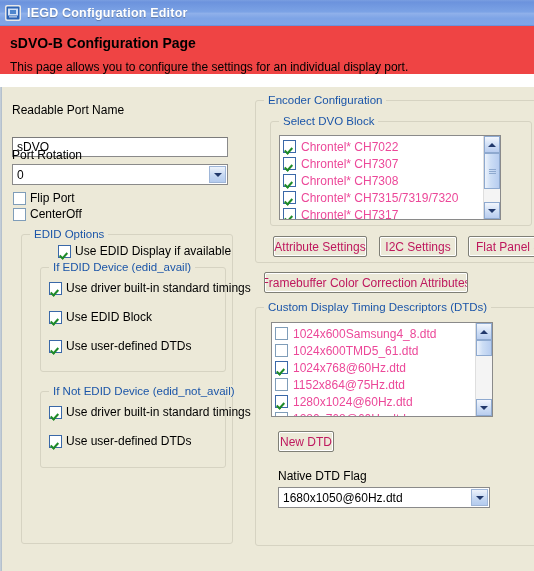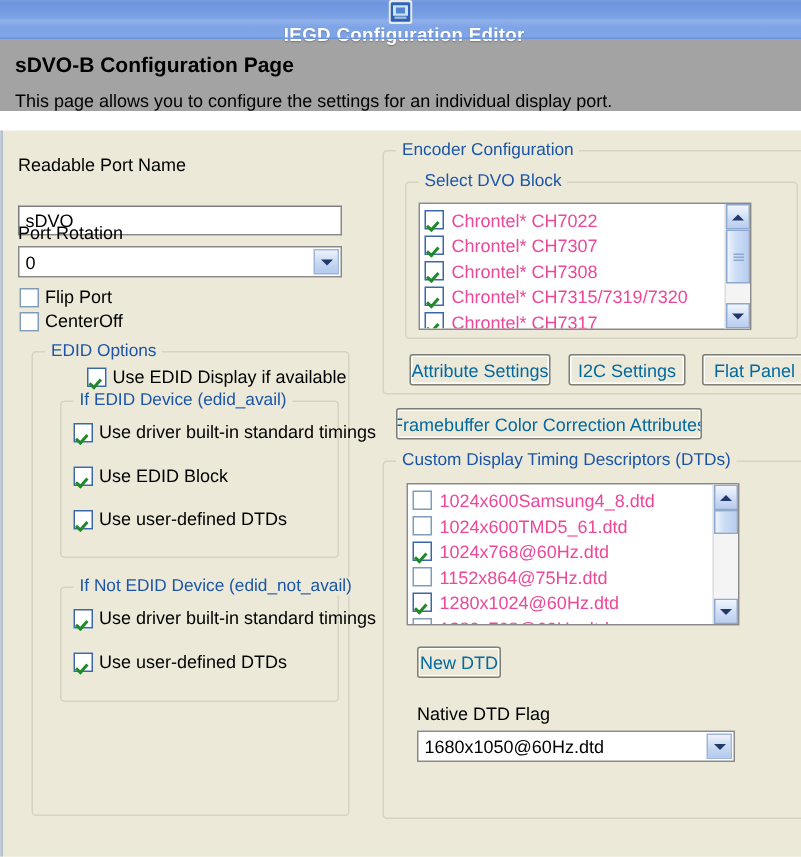--- a/index.html
+++ b/index.html
@@ -20,21 +20,20 @@
   .titlebar {
     height: 26px;
     background: linear-gradient(to bottom,
       #7a9ee0 0%, #6c93dd 8%, #7ba2e5 45%, #8fb0ea 52%,
       #7ea4e6 70%, #7fa5e8 100%);
     display: flex;
     align-items: center;
     padding-left: 5px;
     box-sizing: border-box;
     position: relative;
-    flex-direction: column;
   }
   .titlebar::after {
     content: "";
     position: absolute;
     left: 0; right: 0; bottom: 0;
     height: 1px;
     background: #6d93db;
   }
   .title-icon {
     width: 16px;
@@ -48,21 +47,21 @@
     font-size: 12.5px;
     font-weight: bold;
     letter-spacing: 0.2px;
     text-shadow: 0 1px 1px rgba(0,0,0,0.28);
     white-space: nowrap;
   }
 
   
   .header {
     padding: 9px 10px 0 10px;
-    background: #a3a3a3;
+    background: #ef4444;
   }
   .page-title {
     font-size: 14px;
     font-weight: bold;
     color: #000000;
     margin: 0 0 9px 0;
     white-space: nowrap;
   }
   .page-desc {
     font-size: 12px;
@@ -280,21 +279,21 @@
 
   
   .btn {
     position: absolute;
     background: #ece9d8;
     border: 1px solid #7f7f76;
     border-radius: 2px;
     box-sizing: border-box;
     font-family: "Liberation Sans", sans-serif;
     font-size: 12px;
-    color: #0369a1;
+    color: #be185d;
     display: flex;
     align-items: center;
     justify-content: center;
     white-space: nowrap;
     overflow: hidden;
     box-shadow: inset 0 0 0 1px #ffffff;
   }
   .btn.clip { justify-content: flex-start; padding-left: 7px; }
 </style>
 </head>

